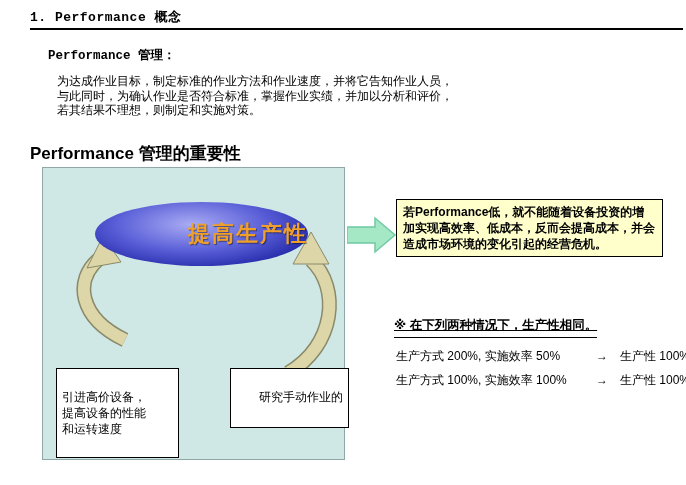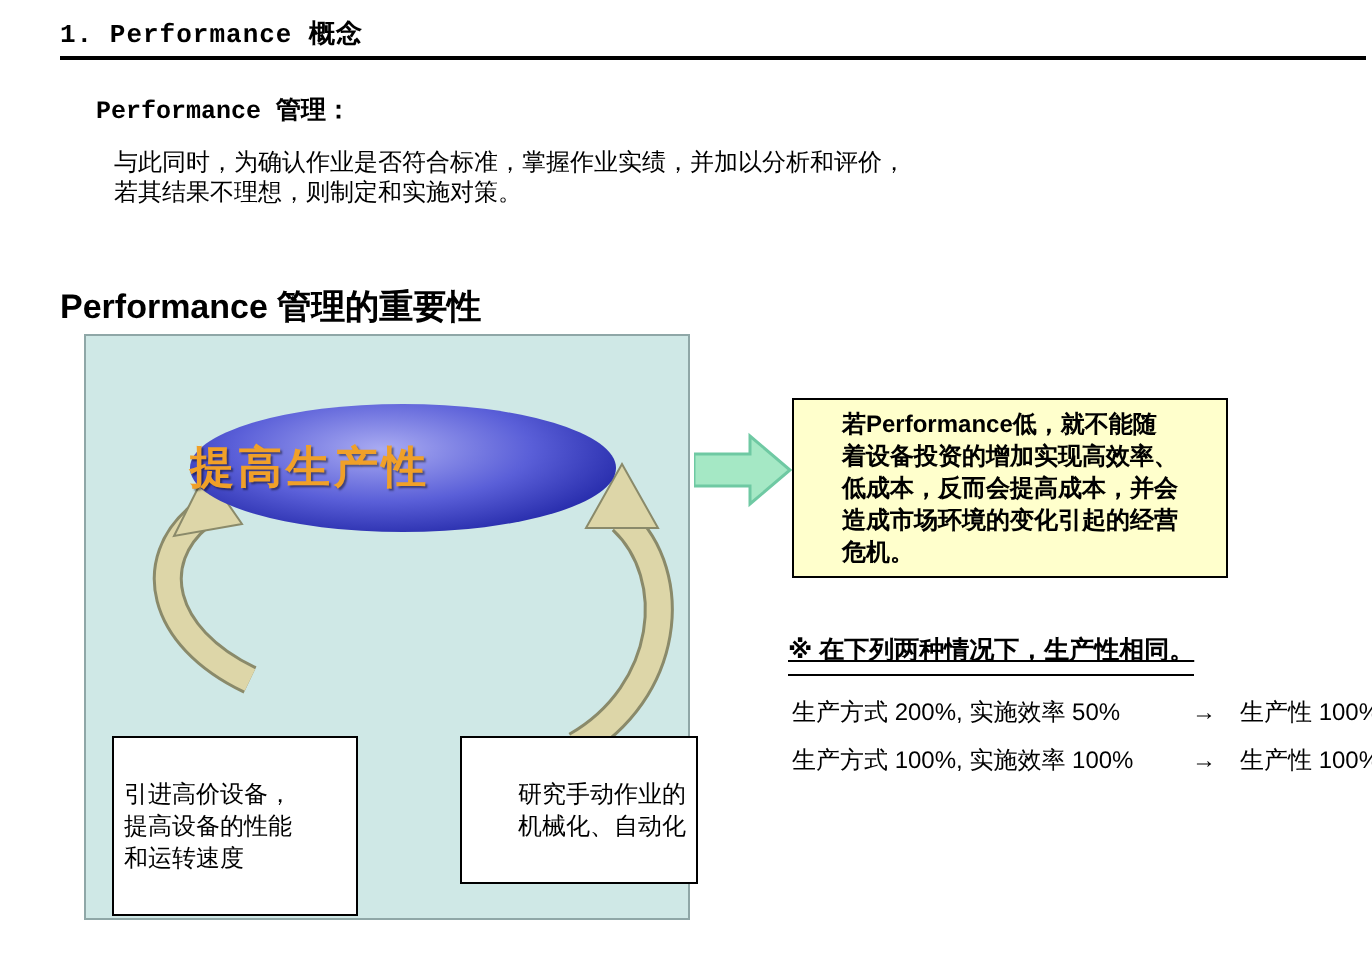--- a/index.html
+++ b/index.html
@@ -49,45 +49,45 @@
     position:absolute; left:42px; top:167px;
     width:303px; height:293px;
     background:#cfe8e6;
     border:1px solid #8fa7a7;
   }
   .cycle-svg { position:absolute; left:0; top:0; width:303px; height:293px; }
   .ellipse {
     position:absolute; left:52px; top:34px; width:213px; height:64px;
     border-radius:50%;
     background:radial-gradient(ellipse at 45% 35%, #a9abf2 0%, #5a5fd8 45%, #2a2fae 75%, #181c86 100%);
-    display:flex; align-items:center; justify-content:flex-start;
+    display:flex; align-items:center; justify-content:flex-end;
   }
   .ellipse-label {
     font-size:22px; font-weight:bold; letter-spacing:2px;
     color:#f0a028;
     text-shadow:1px 1px 1px rgba(0,0,0,0.45);
   }
   .label-box {
     position:absolute;
     background:#ffffff; border:1px solid #000;
     font-size:12px; line-height:16px;
     padding:20px 5px;
   }
   .label-box.left-box  { left:13px;  top:200px; width:123px; min-height:54px; }
   .label-box.right-box { left:187px; top:200px; width:119px; min-height:60px;text-align:right; }
 
   
   .flow-arrow { position:absolute; left:347px; top:216px; width:50px; height:38px; }
 
   
   .note-box {
-    position:absolute; left:396px; top:199px; width:218px;
+    position:absolute; left:396px; top:199px; width:267px;
     background:#ffffcc; border:1px solid #000;
     font-size:12px; font-weight:bold; line-height:16px;
-    padding:4px 24px;
+    padding:4px 6px;
     word-break:break-all;
   }
 
   
   .comparison-heading {
     position:absolute; left:394px; top:317px;
     font-size:12.5px; font-weight:bold;
     border-bottom:1.5px solid #000; padding-bottom:3px;
     display:inline-block;
     text-decoration:underline;
@@ -104,20 +104,21 @@
 <body>
 
 <div class="slide">
 
   <div class="page-title">1. Performance 概念</div>
   <hr class="title-rule">
 
   <div class="mgmt-heading">Performance 管理：</div>
 
   <div class="mgmt-body">
+    <div>为达成作业目标，制定标准的作业方法和作业速度，并将它告知作业人员，</div>
     <div>与此同时，为确认作业是否符合标准，掌握作业实绩，并加以分析和评价，</div>
     <div>若其结果不理想，则制定和实施对策。</div>
   </div>
 
   <div class="importance-heading">Performance 管理的重要性</div>
 
   <div class="diagram">
 
     <svg class="cycle-svg" viewBox="0 0 303 293">
       <g>
@@ -137,21 +138,20 @@
     </div>
 
     <div class="label-box left-box">
       <div>引进高价设备，</div>
       <div>提高设备的性能</div>
       <div>和运转速度</div>
     </div>
 
     <div class="label-box right-box">
       <div>研究手动作业的</div>
-      <div>机械化、自动化</div>
     </div>
   </div>
 
   <svg class="flow-arrow" viewBox="0 0 50 38">
     <polygon points="0,11 28,11 28,2 48,19 28,36 28,27 0,27" fill="#a5e8c5" stroke="#6fc9a3" stroke-width="1.5"></polygon>
   </svg>
 
   <div class="note-box">若Performance低，就不能随着设备投资的增加实现高效率、低成本，反而会提高成本，并会造成市场环境的变化引起的经营危机。</div>
 
   <div class="comparison-heading">※ 在下列两种情况下，生产性相同。</div>

